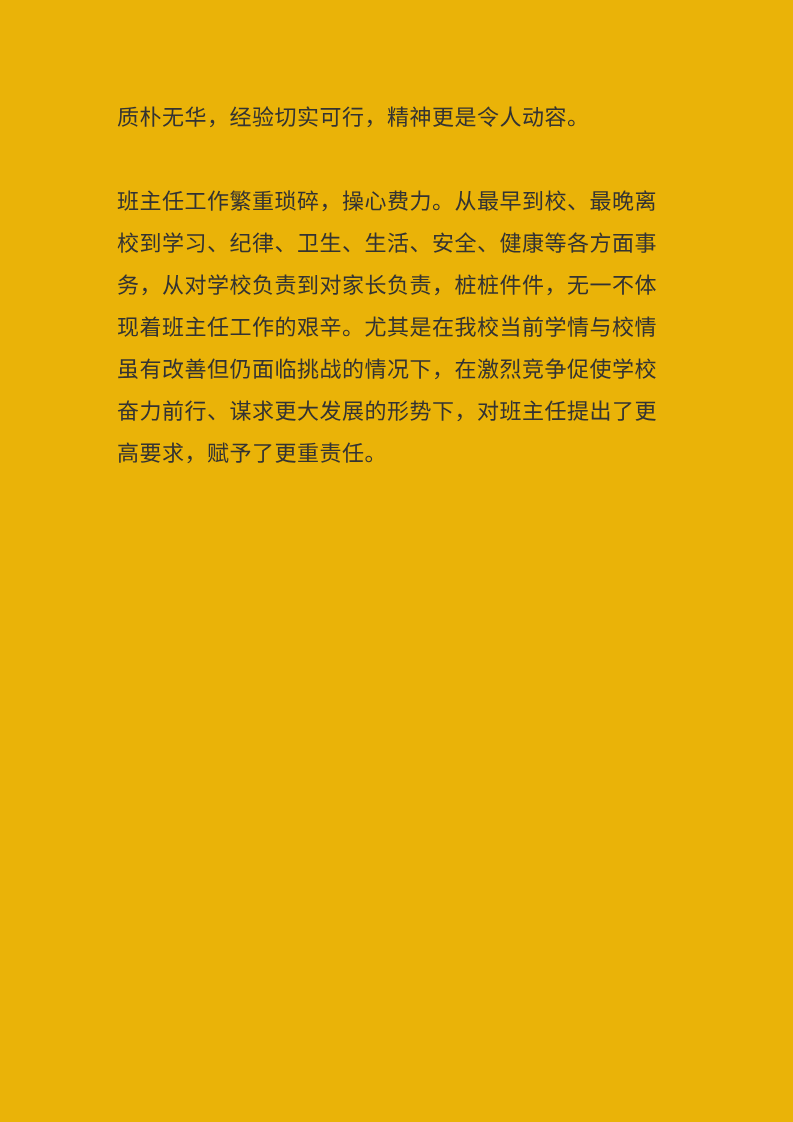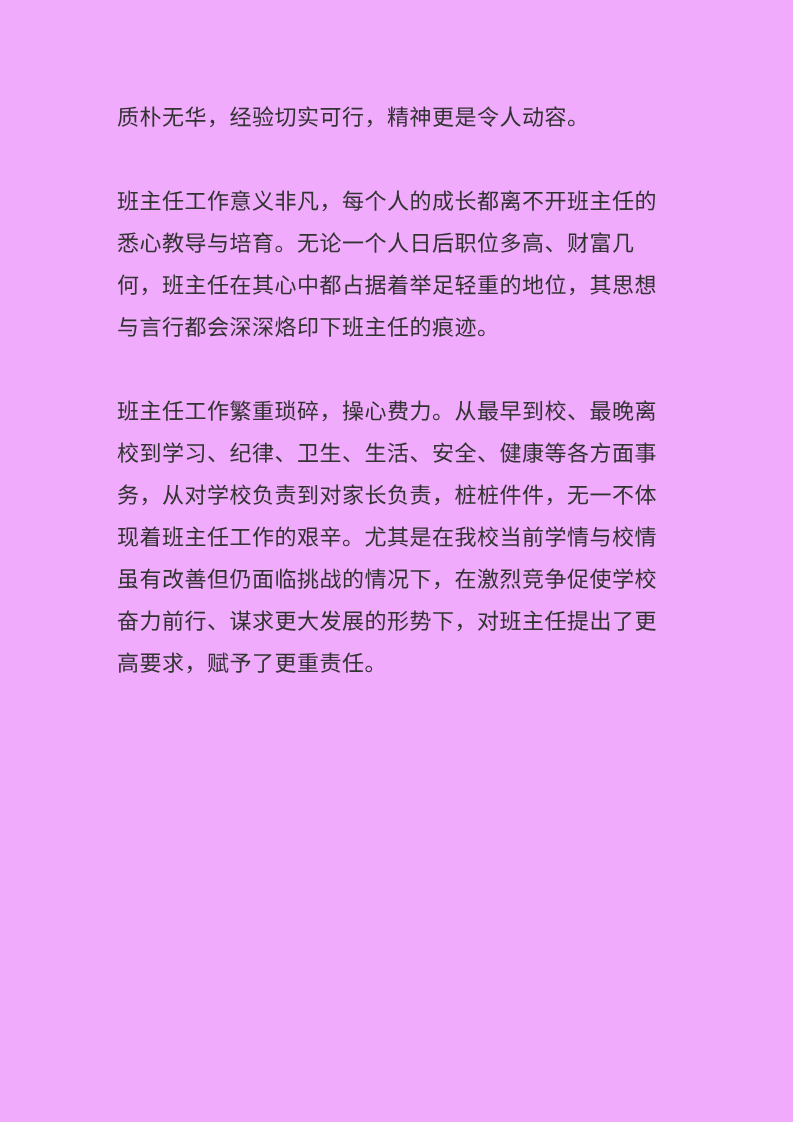--- a/index.html
+++ b/index.html
@@ -10,34 +10,33 @@
   body {
     width: 793px;
     height: 1122px;
     overflow: hidden;
     font-family: "Liberation Sans", "DejaVu Sans", sans-serif;
   }
   .page {
     box-sizing: border-box;
     width: 793px;
     height: 1122px;
-    background: #f0abfc;
+    background: #eab308;
     padding: 97px 116px 5px 117px;
   }
   .page p {
     margin: 0 0 42px 0;
     font-size: 22px;
     line-height: 42px;
     letter-spacing: 0.5px;
     color: #333333;
     text-align: left;
     word-break: break-all;
     overflow-wrap: break-word;
   }
 </style>
 </head>
 <body>
 
 <div class="page">
   <p>质朴无华，经验切实可行，精神更是令人动容。</p>
-  <p>班主任工作意义非凡，每个人的成长都离不开班主任的悉心教导与培育。无论一个人日后职位多高、财富几何，班主任在其心中都占据着举足轻重的地位，其思想与言行都会深深烙印下班主任的痕迹。</p>
   <p>班主任工作繁重琐碎，操心费力。从最早到校、最晚离校到学习、纪律、卫生、生活、安全、健康等各方面事务，从对学校负责到对家长负责，桩桩件件，无一不体现着班主任工作的艰辛。尤其是在我校当前学情与校情虽有改善但仍面临挑战的情况下，在激烈竞争促使学校奋力前行、谋求更大发展的形势下，对班主任提出了更高要求，赋予了更重责任。</p>
 </div>
 
 </body></html>

